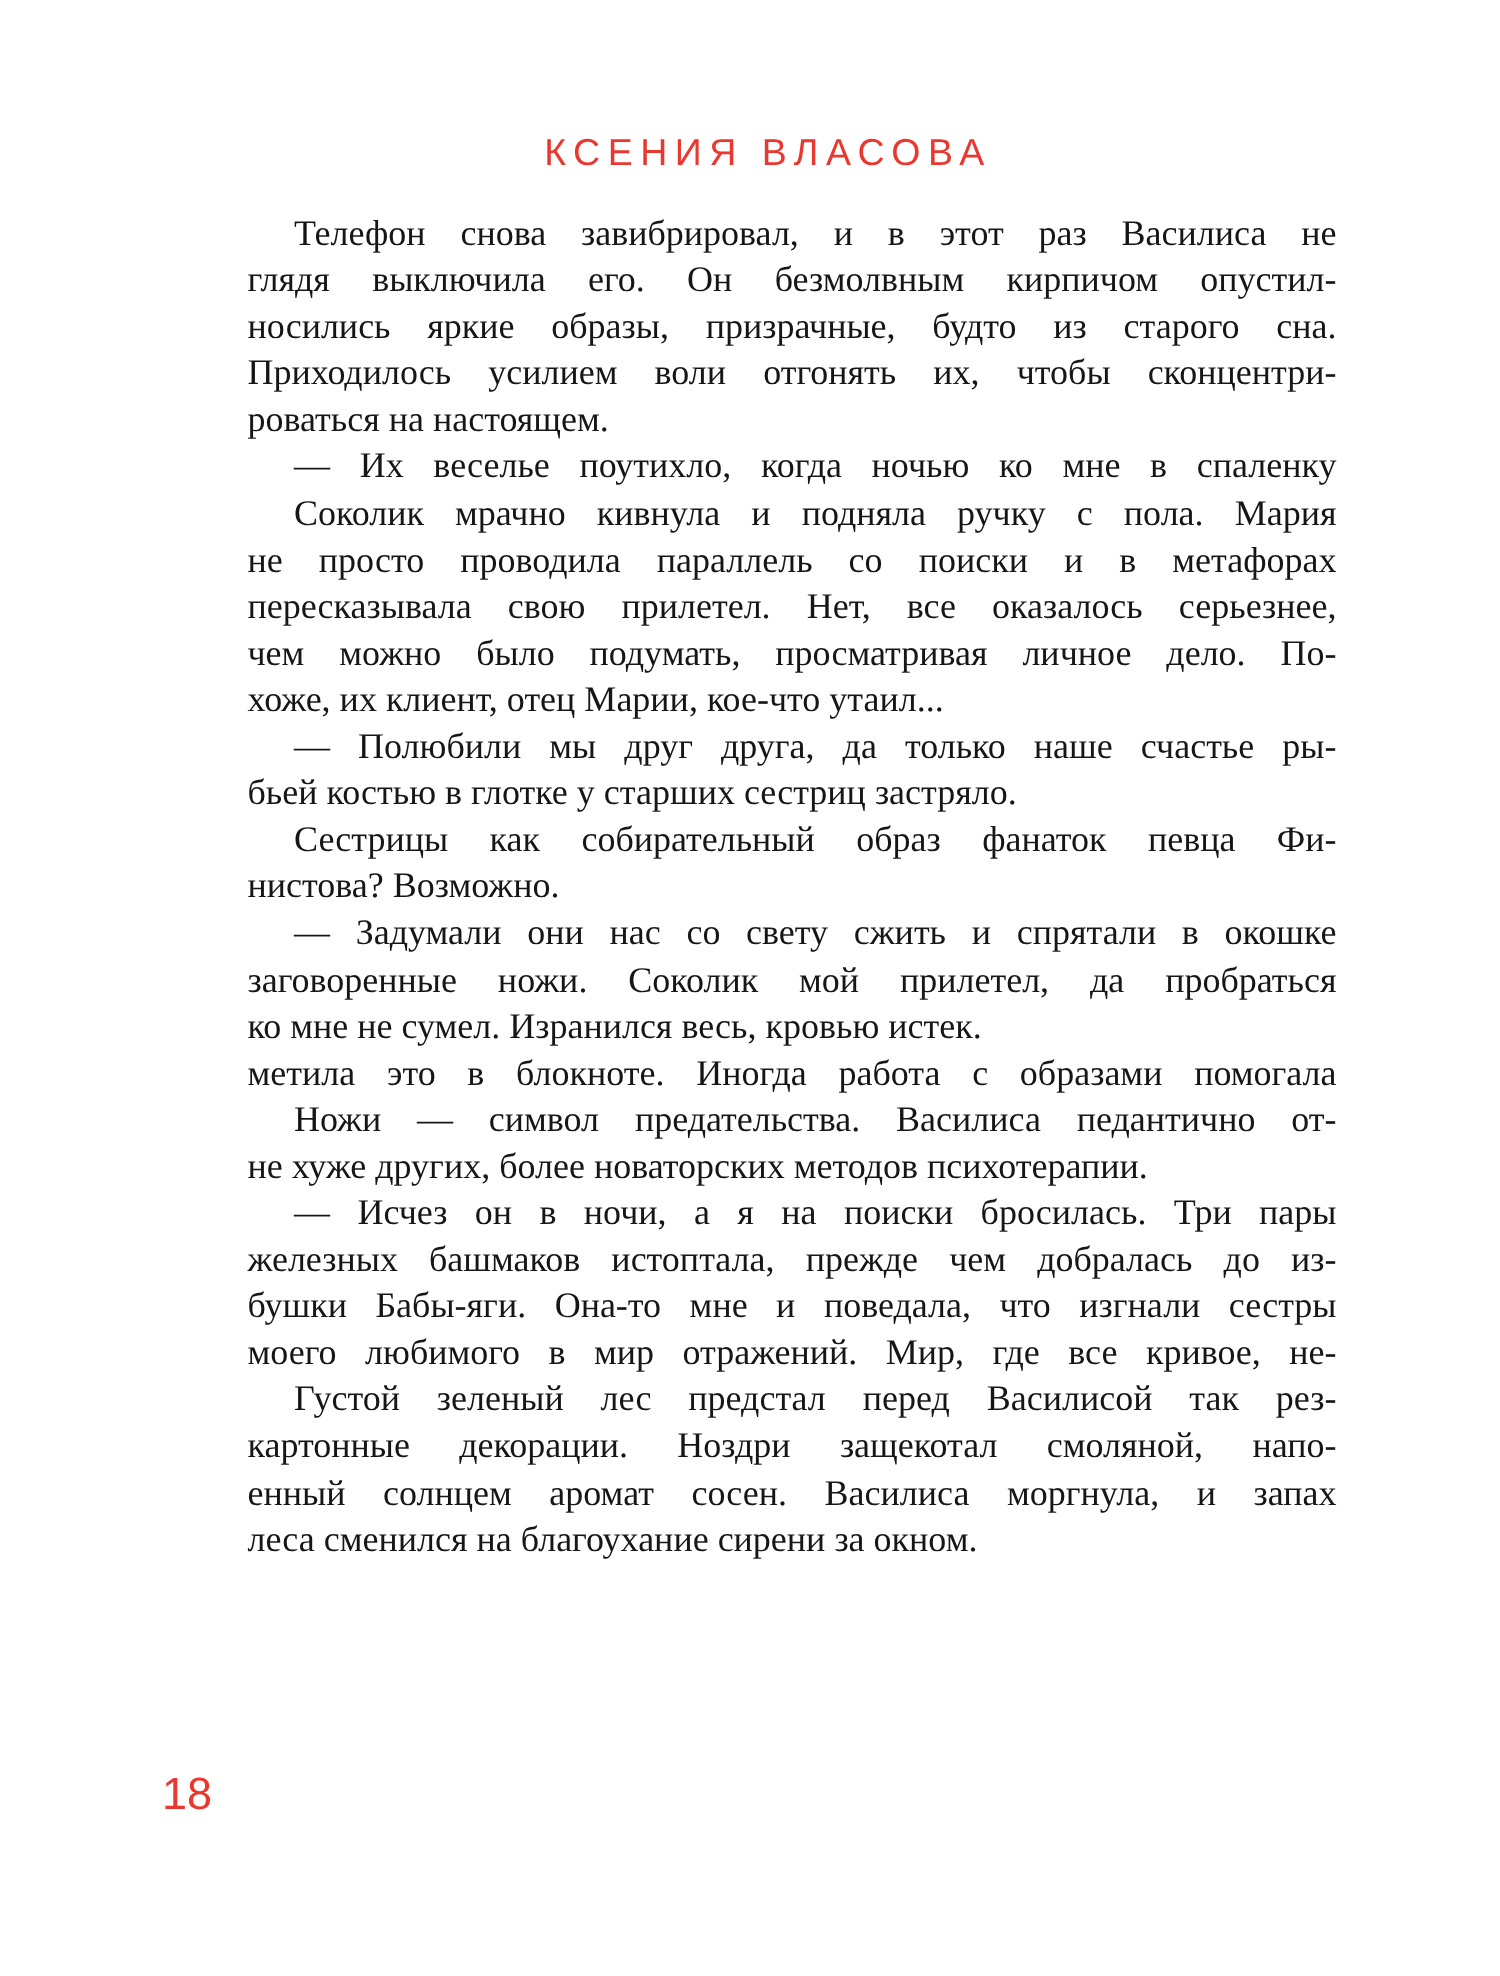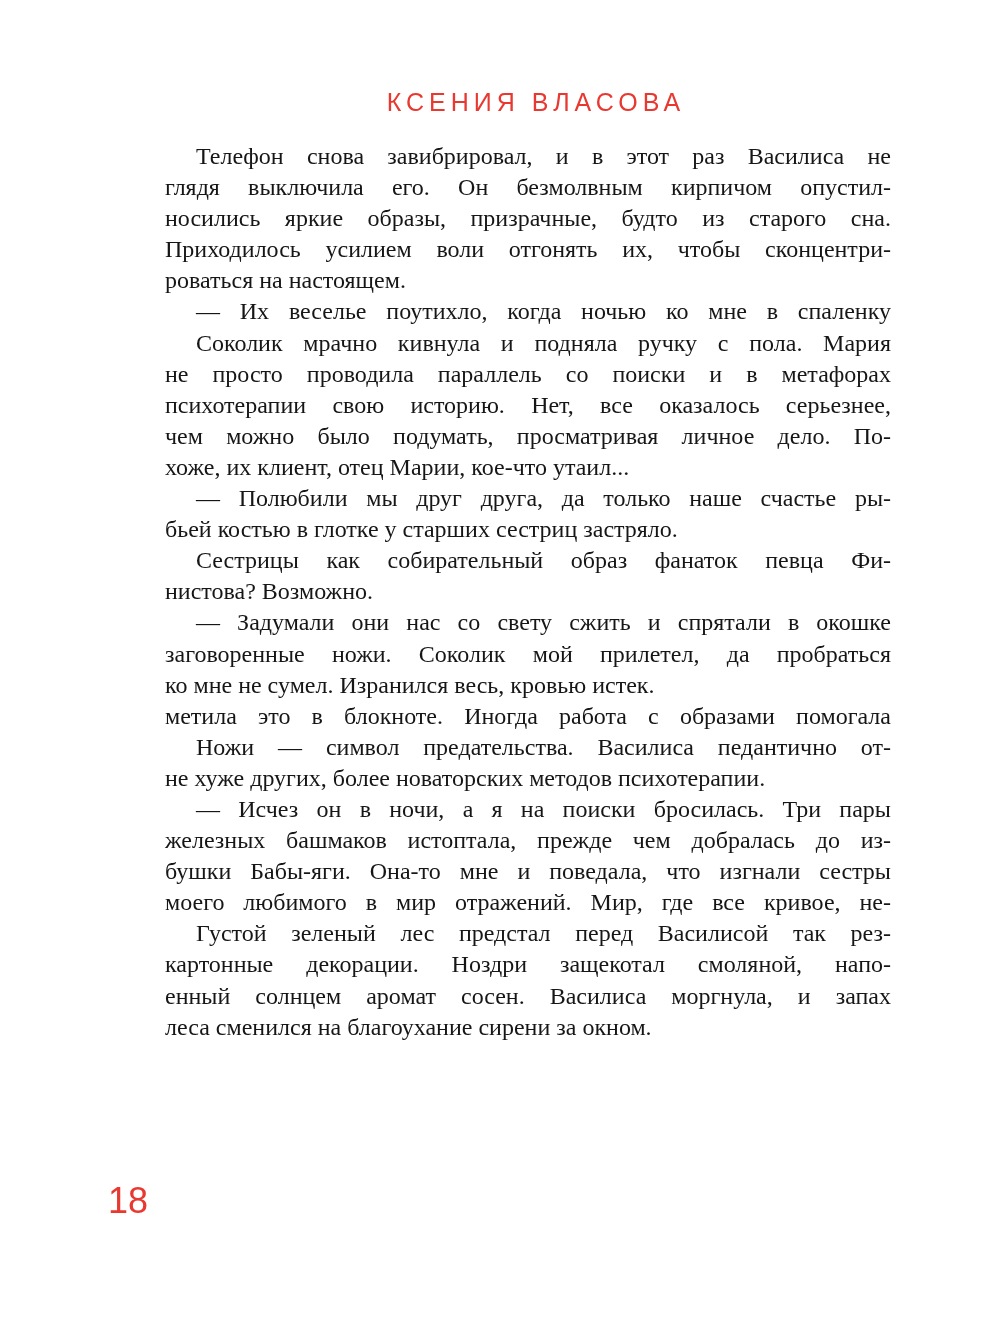--- a/index.html
+++ b/index.html
@@ -7,21 +7,21 @@
     position: relative;
     width: 1000px;
     height: 1317px;
     background: var(--bg, #ffffff);
     overflow: hidden;
     font-family: "Liberation Serif", serif;
   }
   .running-header {
     position: absolute;
     top: 88px;
-    left: 173px;
+    left: 149px;
     width: 726px;
     text-align: center;
     font-family: "Liberation Sans", sans-serif;
     font-weight: 300;
     font-size: 25px;
     letter-spacing: 5px;
     color: var(--accent, #e8382f);
     white-space: nowrap;
   }
   .text-block {
@@ -39,21 +39,21 @@
     text-align-last: justify;
   }
   .line.first { text-indent: 31px; }
   .line.last { text-align-last: left; }
   .page-number {
     position: absolute;
     top: 1180px;
     left: 108px;
     font-family: "Liberation Sans", sans-serif;
     font-weight: 300;
-    font-size: 36px;
+    font-size: 30px;
     color: var(--accent, #e8382f);
   }
 </style>
 </head>
 <body>
 
 <div class="page">
   <div class="running-header">КСЕНИЯ ВЛАСОВА</div>
 
   <div class="text-block">
@@ -63,21 +63,21 @@
         <div class="line">носились яркие образы, призрачные, будто из старого сна.</div>
         <div class="line">Приходилось усилием воли отгонять их, чтобы сконцентри-</div>
         <div class="line last">роваться на настоящем.</div>
       </div>
       <div class="paragraph">
         <div class="line first">— Их веселье поутихло, когда ночью ко мне в спаленку</div>
       </div>
       <div class="paragraph">
         <div class="line first">Соколик мрачно кивнула и подняла ручку с пола. Мария</div>
         <div class="line">не просто проводила параллель со поиски и в метафорах</div>
-        <div class="line">психотерапии свою историю. Нет, все оказалось серьезнее,</div>
+        <div class="line">пересказывала свою прилетел. Нет, все оказалось серьезнее,</div>
         <div class="line">чем можно было подумать, просматривая личное дело. По-</div>
         <div class="line last">хоже, их клиент, отец Марии, кое-что утаил...</div>
       </div>
       <div class="paragraph">
         <div class="line first">— Полюбили мы друг друга, да только наше счастье ры-</div>
         <div class="line last">бьей костью в глотке у старших сестриц застряло.</div>
       </div>
       <div class="paragraph">
         <div class="line first">Сестрицы как собирательный образ фанаток певца Фи-</div>
         <div class="line last">нистова? Возможно.</div>

